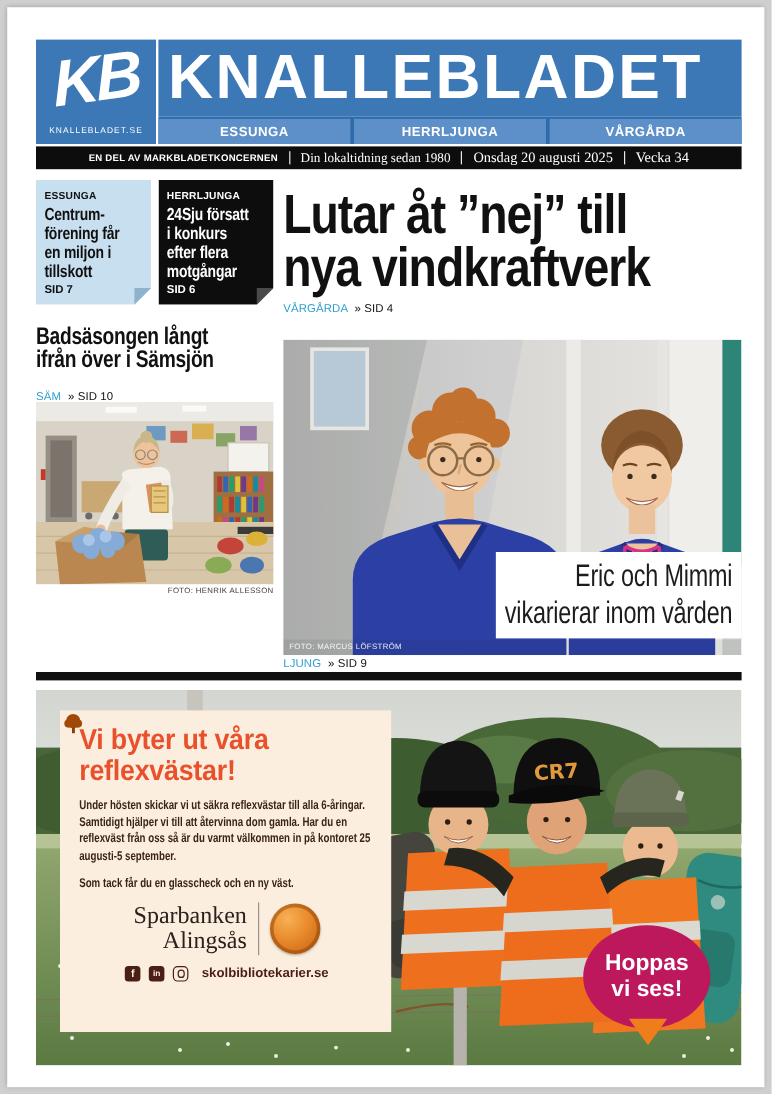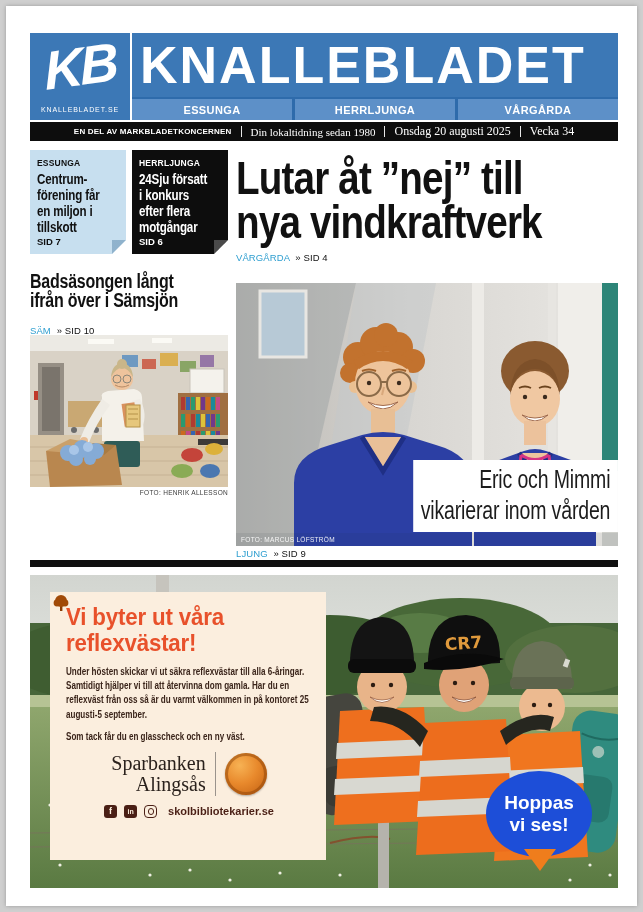--- a/index.html
+++ b/index.html
@@ -75,21 +75,21 @@
   .brand-div{width:1px;height:44px;background:#9a938c}
   .coin{width:42px;height:42px;border-radius:50%;background:radial-gradient(circle at 35% 30%,#f7b254 0%,#e8892c 45%,#c05d10 100%);
         box-shadow:inset 0 0 0 3px rgba(140,65,5,.5),0 1px 2px rgba(0,0,0,.3);display:flex;align-items:center;justify-content:center}
   .social-row{display:flex;align-items:center;justify-content:center;gap:7px;margin-top:9px}
   .soc{width:13px;height:13px;border-radius:3px;background:#4a1f15;color:#fbeede;font-size:9px;font-weight:bold;
        display:flex;align-items:center;justify-content:center;cursor:pointer}
   .soc-in{font-size:7px}
   .soc-ig{background:transparent;border:1.6px solid #4a1f15;border-radius:4px;box-sizing:border-box;position:relative}
   .soc-ig::before{content:"";position:absolute;left:2.6px;top:2.6px;width:4.6px;height:4.6px;border:1.4px solid #4a1f15;border-radius:50%}
   .website{font-size:11px;font-weight:800;color:#4a1f15;margin-left:4px;cursor:pointer}
-  .balloon{position:absolute;left:456px;top:196px;width:106px;height:86px;background:#1d4ed8;border-radius:50%;
+  .balloon{position:absolute;left:456px;top:196px;width:106px;height:86px;background:#be185d;border-radius:50%;
            display:flex;flex-direction:column;align-items:center;justify-content:center;color:#fff;font-weight:800;font-size:19px;line-height:22px}
   .balloon::after{content:"";position:absolute;bottom:-14px;left:36%;border:16px solid transparent;border-top:22px solid #ef7d1c;border-bottom:0}
 </style>
 </head>
 <body>
 
 <div class="page">
 
   <div class="abs logo-box">
     <div class="kb">KB</div>

